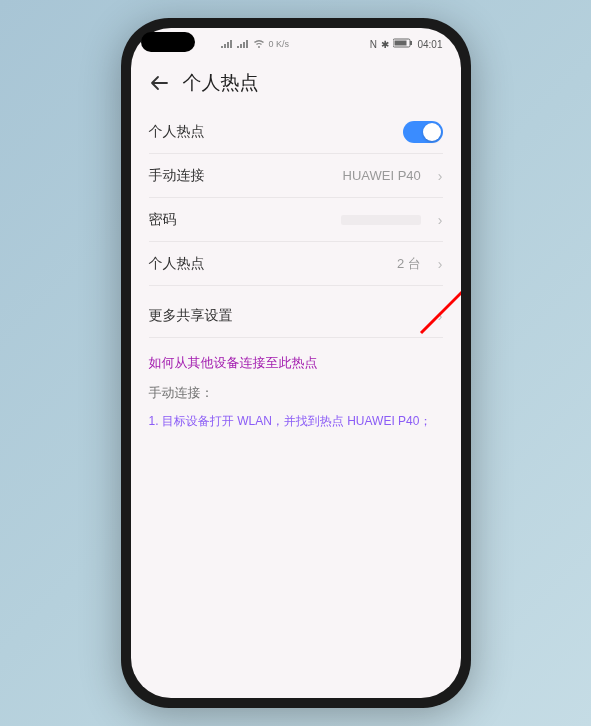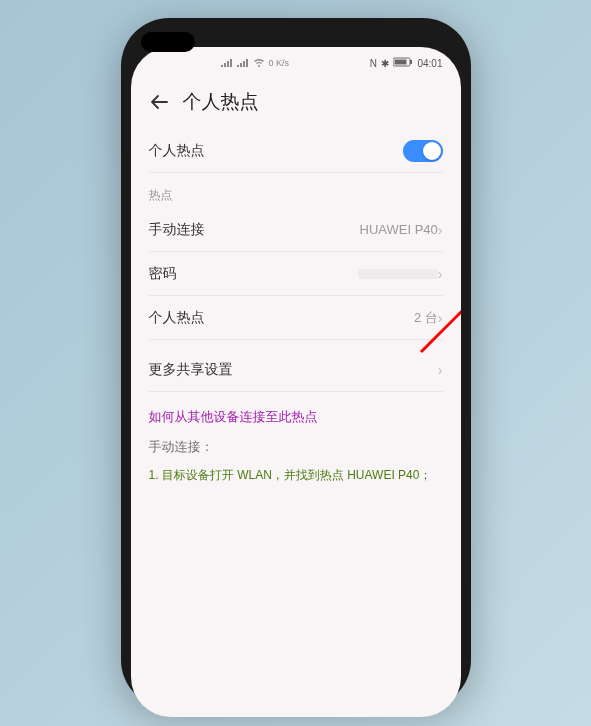--- a/index.html
+++ b/index.html
@@ -24,21 +24,20 @@
     box-shadow: 0 8px 40px rgba(0,0,0,0.3);
     position: relative;
   }
   .screen {
     width: 100%;
     height: 100%;
     background: #f9f5f7;
     border-radius: 40px;
     overflow: hidden;
     position: relative;
-    margin-top: 19px;
   }
   
   .camera-cutout {
     position: absolute;
     top: 14px;
     left: 20px;
     width: 54px;
     height: 20px;
     background: #000;
     border-radius: 14px;
@@ -81,21 +80,21 @@
   .content { padding: 0 18px; }
   .row {
     display: flex;
     align-items: center;
     justify-content: space-between;
     min-height: 44px;
     padding: 6px 0;
   }
   .row.border-b { border-bottom: 1px solid rgba(0,0,0,0.06); }
   .row-label { font-size: 14px; color: #333; }
-  .row-value { font-size: 13px; color: #999; display: flex; align-items: center; gap: 0; }
+  .row-value { font-size: 13px; color: #999; display: flex; align-items: center; gap: 17px; }
   .section-title {
     font-size: 12px;
     color: #999;
     padding: 14px 0 4px;
   }
   
   .toggle {
     width: 40px;
     height: 22px;
     background: #3a8cff;
@@ -113,21 +112,21 @@
     box-shadow: 0 1px 3px rgba(0,0,0,0.2);
   }
   .chevron {
     color: #bbb;
     font-size: 14px;
   }
   
   .help-section { padding: 16px 0; }
   .help-title { font-size: 13px; color: #a21caf; margin-bottom: 12px; }
   .help-subtitle { font-size: 13px; color: #737373; margin-bottom: 10px; }
-  .help-step { font-size: 12px; color: #4d7c0f; margin-bottom: 8px; line-height: 1.5; }
+  .help-step { font-size: 12px; color: #8b5cf6; margin-bottom: 8px; line-height: 1.5; }
   
   .password-bar {
     width: 80px;
     height: 10px;
     background: rgba(0,0,0,0.04);
     border-radius: 2px;
   }
   
   .arrow-annotation {
     position: absolute;
@@ -189,21 +188,20 @@
 
     <div class="content">
 
       <div class="row border-b">
         <span class="row-label">个人热点</span>
         <span class="toggle">
           <span class="toggle-knob"></span>
         </span>
       </div>
 
-      <div class="section-title">热点</div>
 
       <div class="row border-b">
         <span class="row-label">手动连接</span>
         <span class="row-value">
           <span>HUAWEI P40</span>
           <span class="chevron">›</span>
         </span>
       </div>
 
       <div class="row border-b">

